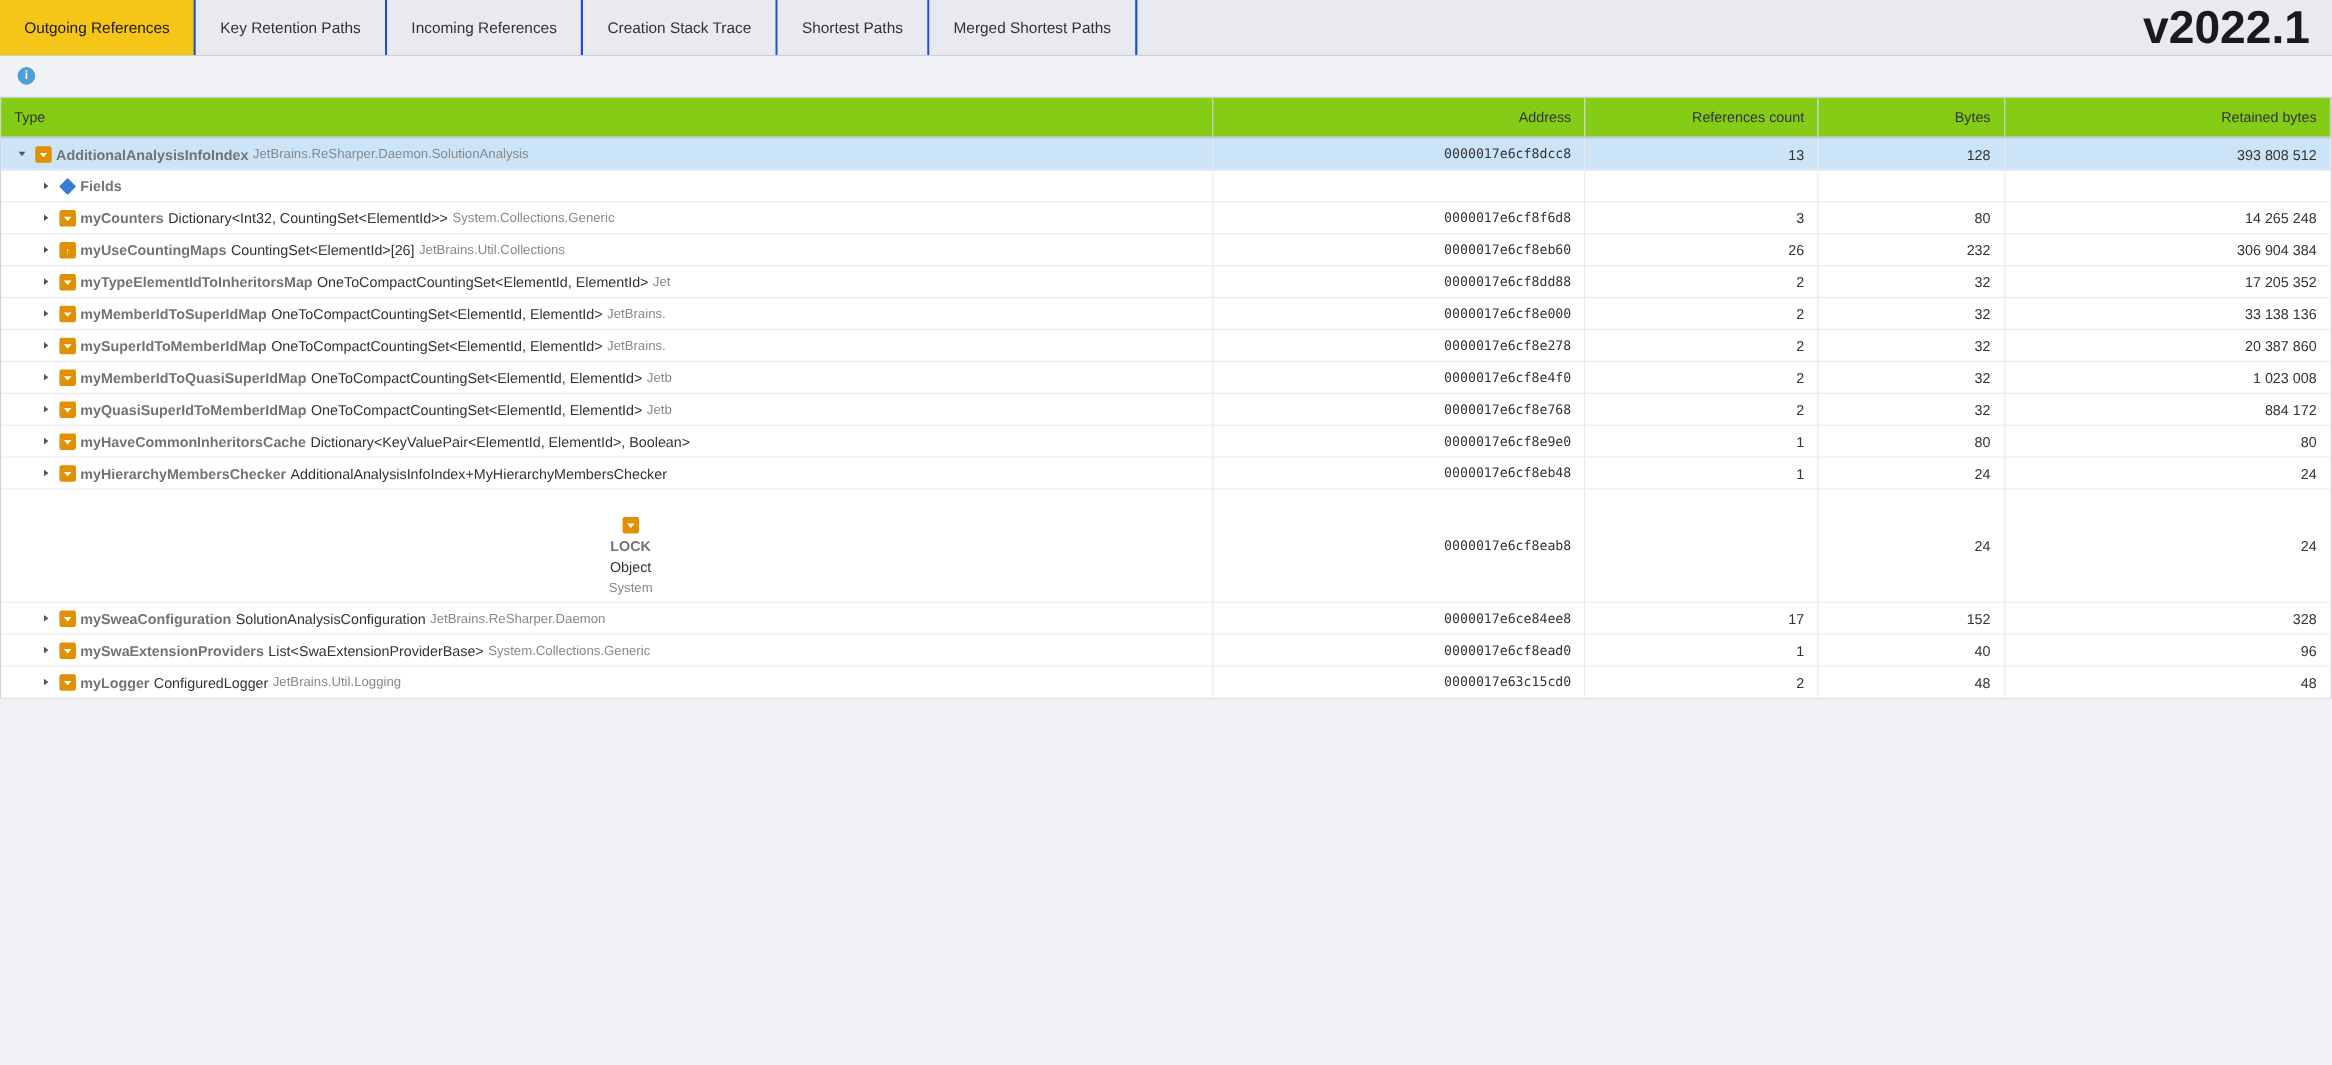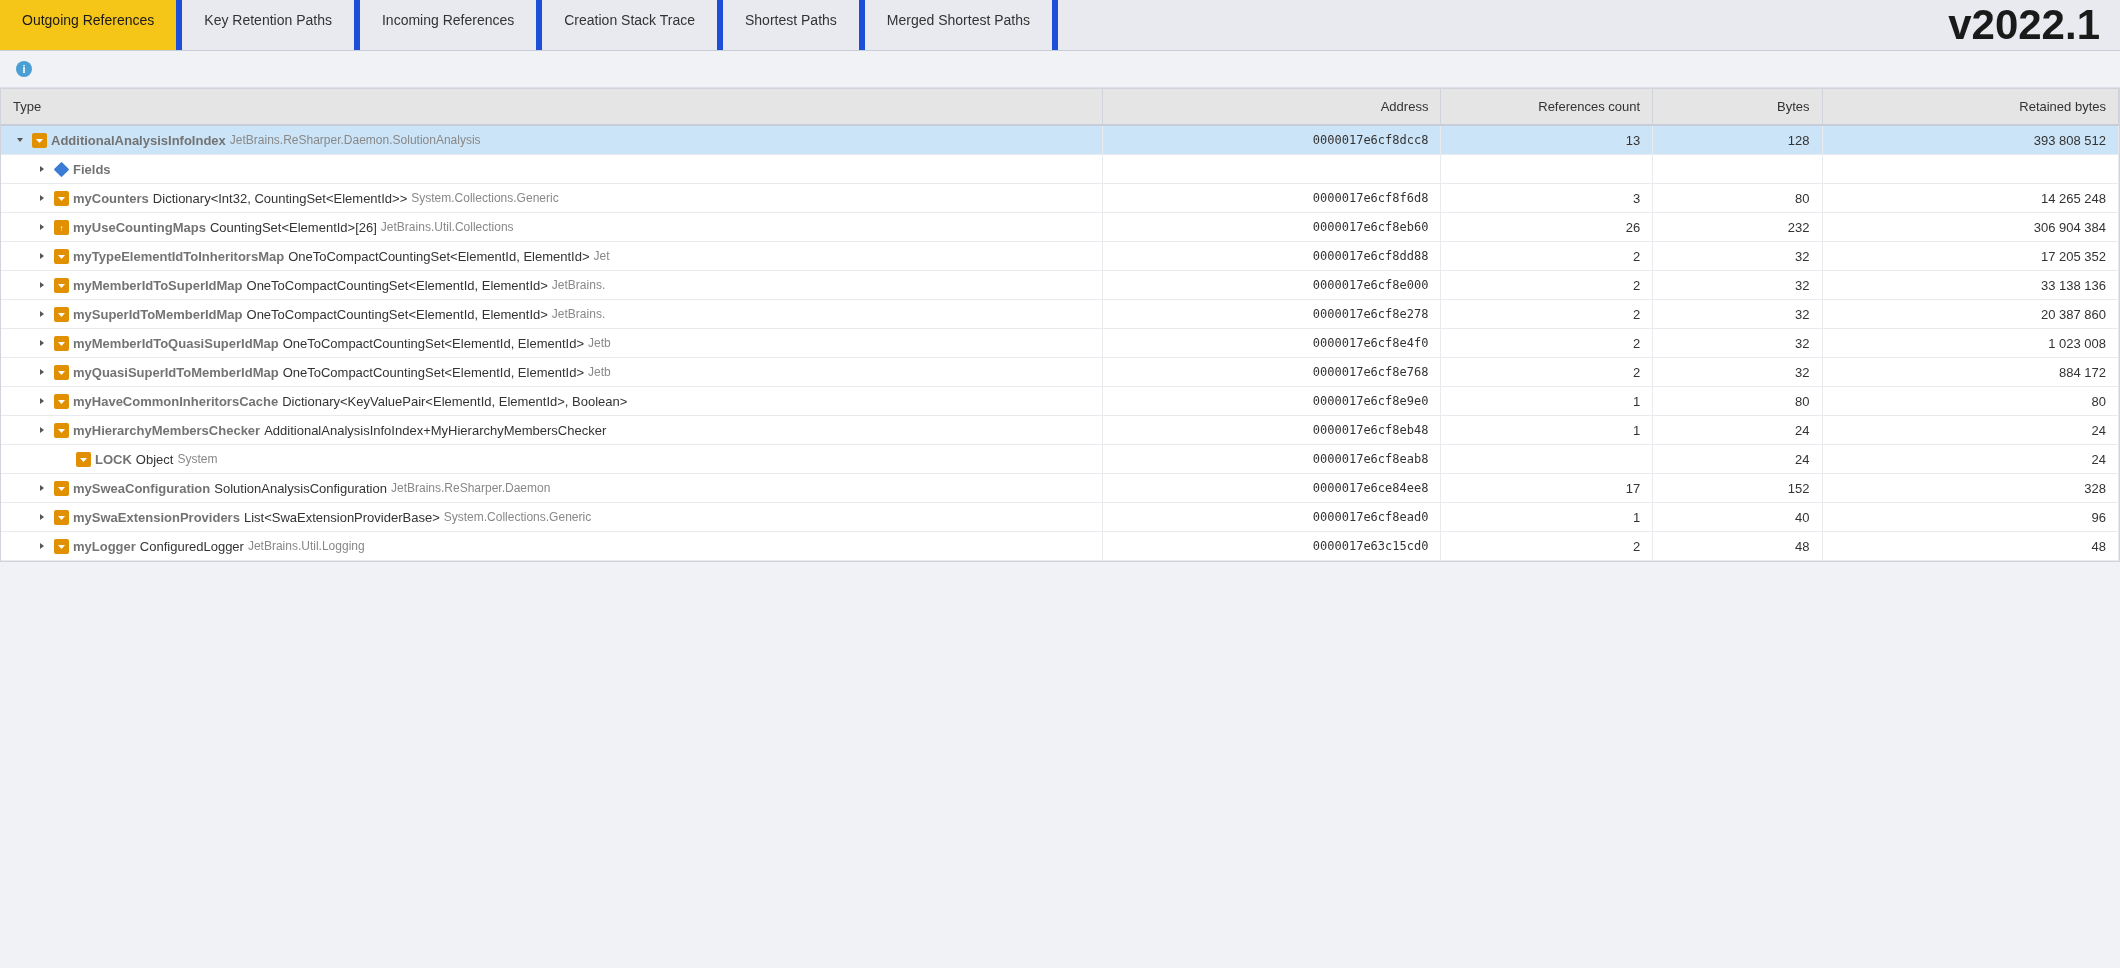--- a/index.html
+++ b/index.html
@@ -15,24 +15,24 @@
       align-items: stretch;
       background: #e8eaf0;
       border-bottom: 1px solid #c8cdd8;
       position: relative;
     }
 
     .tab {
       padding: 12px 22px;
       cursor: pointer;
       font-size: 14px;
-      border-right: 6px solid #1d4ed8;
+      border-right: 2px solid #1d4ed8;
       white-space: nowrap;
       display: flex;
-      align-items: flex-start;
+      align-items: center;
       color: #333;
       background: #e8eaf0;
     }
 
     .tab.active {
       background: #f5c518;
       color: #1a1a1a;
       font-weight: 500;
     }
 
@@ -78,21 +78,21 @@
       margin: 0;
     }
 
     table {
       width: 100%;
       border-collapse: collapse;
       font-size: 13px;
     }
 
     thead tr {
-      background: #e5e5e5;
+      background: #84cc16;
       border-bottom: 2px solid #c8cdd8;
     }
 
     thead th {
       padding: 10px 12px;
       text-align: left;
       font-weight: 500;
       color: #333;
       border-right: 1px solid #d0d3da;
       white-space: nowrap;
@@ -483,21 +483,21 @@
               <span class="name-type"> AdditionalAnalysisInfoIndex+MyHierarchyMembersChecker</span>
             </div>
           </td>
           <td class="right address-cell">0000017e6cf8eb48</td>
           <td class="right">1</td>
           <td class="right">24</td>
           <td class="right">24</td>
         </tr>
         <tr>
           <td>
-            <div class="type-cell" style="padding-left: 44px;">
+            <div class="type-cell" style="padding-left: 44px; flex-direction: column;">
               <span class="expander" style="visibility: hidden;">▶</span>
               <span class="icon-box">
                 <span style="display: inline-flex; align-items: center; justify-content: center; width: 15px; height: 15px; background: rgb(224, 144, 0); border-radius: 2px; color: white; font-size: 9px; font-weight: bold;">
                   <svg width="13" height="13" viewBox="0 0 13 13">
                     <rect x="1" y="1" width="11" height="11" rx="2" fill="#e09000"></rect>
                     <polygon points="3,5 10,5 6.5,9" fill="white"></polygon>
                   </svg>
                 </span>
               </span>
               <span class="name-primary">LOCK</span>

